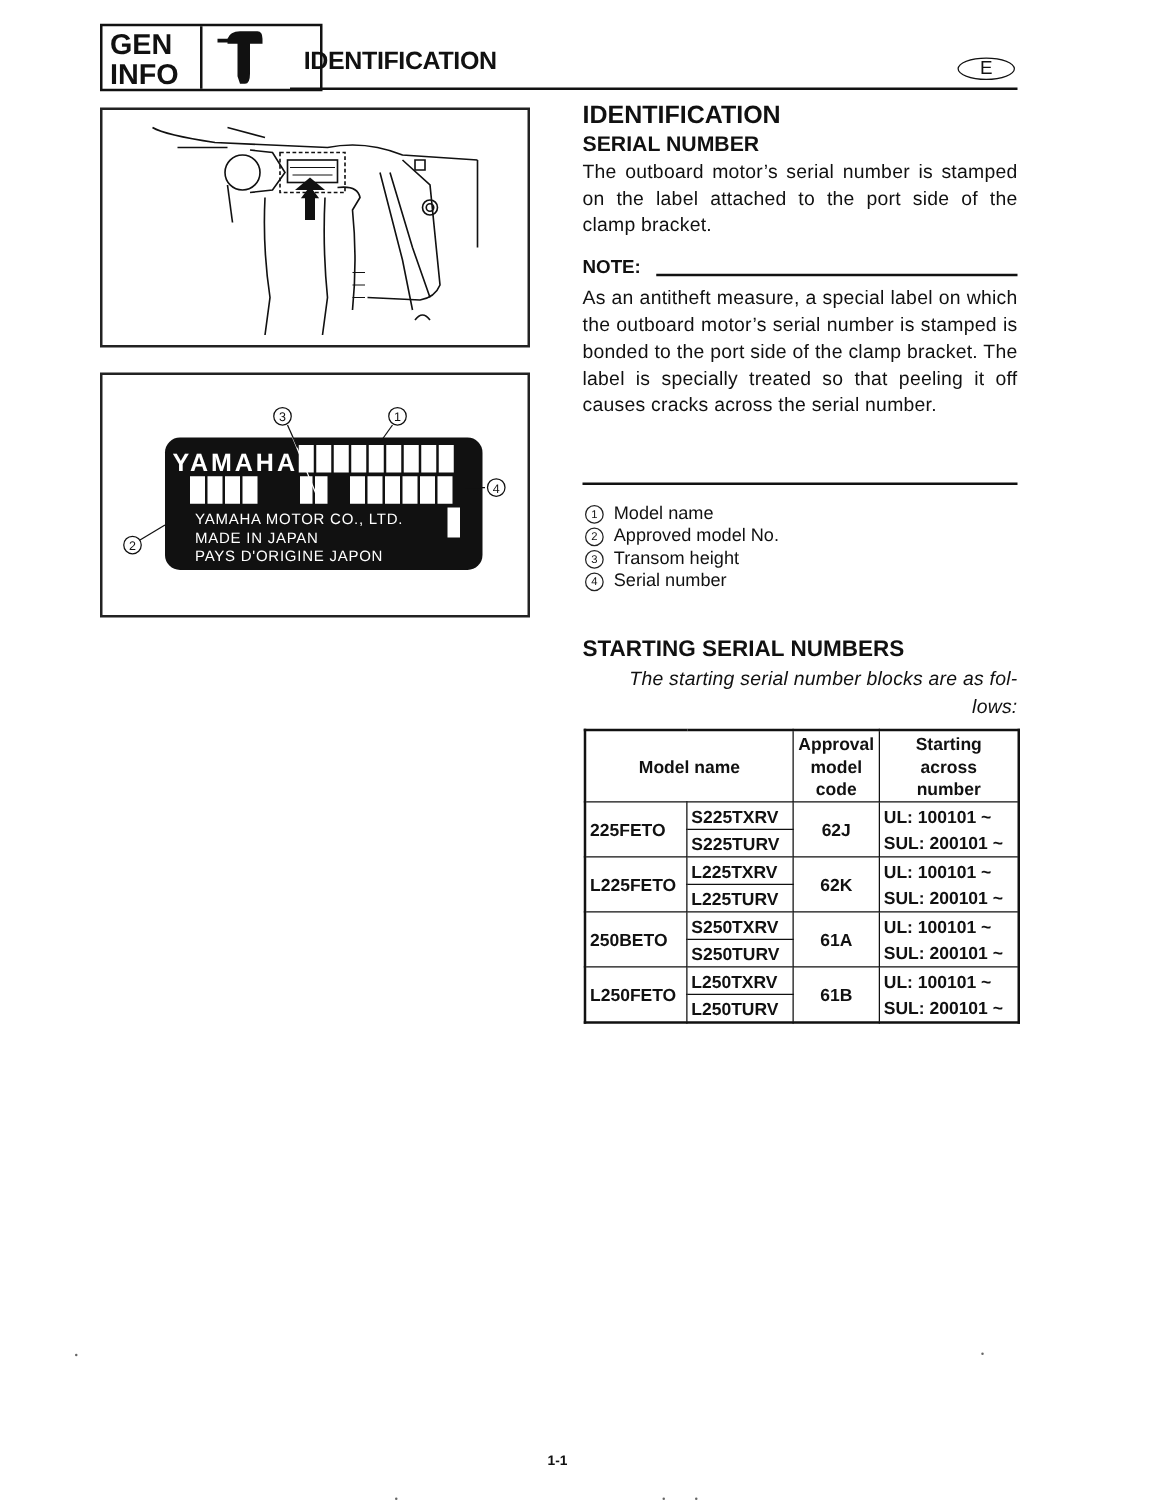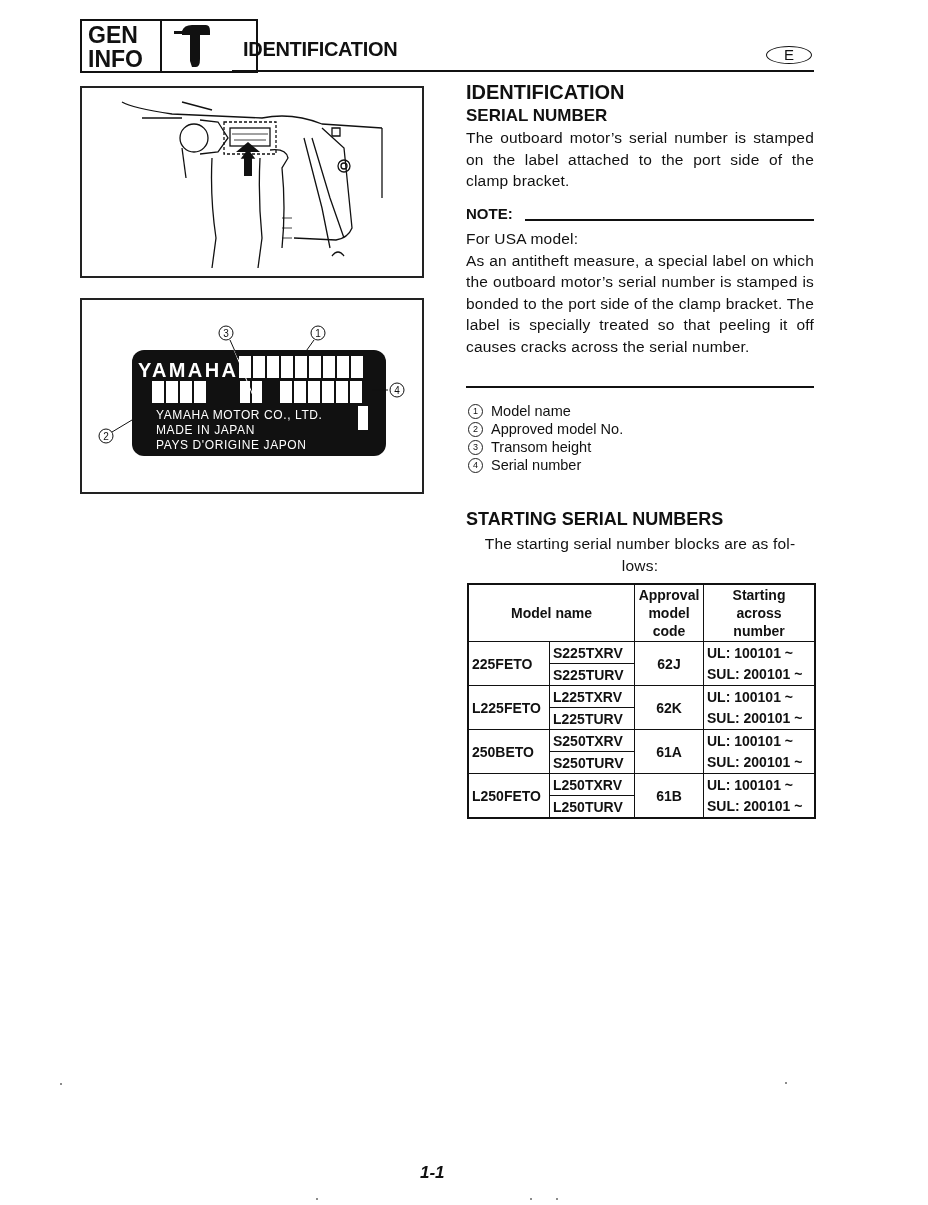--- a/index.html
+++ b/index.html
@@ -43,21 +43,21 @@
   #serial-table td, #serial-table th { border:1.5px solid #111; padding:0 3px; height:21px; }
   #serial-table { border:2.5px solid #111; }
   #serial-table th { font-weight:bold; text-align:center; line-height:18px; height:56px; }
   .c-model { width:74px; text-align:left; }
   .c-var { width:78px; text-align:left; }
   .c-code { width:62px; text-align:center; }
   .c-serial { padding-right:4px !important; }
   .c-serial-t { border-bottom:none !important; }
   .c-serial-b { border-top:none !important; }
 
-  #page-num { left:420px; top:1163px; font-size:17px; font-weight:bold;font-style:italic; }
+  #page-num { left:438px; top:1163px; font-size:11px; font-weight:bold; }
   .speck { width:2px; height:2px; background:#666; border-radius:50%; }
 </style>
 </head>
 <body>
 
 <div id="hdr-box" class="abs">
   <div id="hdr-gen">
     <div>GEN</div>
     <div>INFO</div>
   </div>
@@ -153,21 +153,20 @@
   </svg>
 </div>
 
 <div id="s-title" class="abs rc">IDENTIFICATION</div>
 <div id="s-sub" class="abs rc">SERIAL NUMBER</div>
 <div id="s-body" class="abs rc body">The outboard motor’s serial number is stamped on the label attached to the port side of the clamp bracket.</div>
 
 <div id="note-label" class="abs rc">NOTE:</div>
 <div id="note-rule-top" class="abs"></div>
 <div id="note-body" class="abs rc body">
-  <div>For USA model:</div>
   <div>As an antitheft measure, a special label on which the outboard motor’s serial number is stamped is bonded to the port side of the clamp bracket. The label is specially treated so that peeling it off causes cracks across the serial number.</div>
 </div>
 <div id="note-rule-bot" class="abs"></div>
 
 <div id="legend" class="abs rc">
   <div class="li">
       <span class="num">1</span>
       <span>Model name</span>
     </div>
   <div class="li">
@@ -178,21 +177,21 @@
       <span class="num">3</span>
       <span>Transom height</span>
     </div>
   <div class="li">
       <span class="num">4</span>
       <span>Serial number</span>
     </div>
 </div>
 
 <div id="s2-title" class="abs rc">STARTING SERIAL NUMBERS</div>
-<div id="s2-body" class="abs rc body" style="text-align:center;">The starting serial number blocks are as fol- lows:</div>
+<div id="s2-body" class="abs rc body" style="text-align:right;font-style:italic;">The starting serial number blocks are as fol- lows:</div>
 
 <table id="serial-table" class="abs">
   <thead>
     <tr>
       <th colspan="2">Model name</th>
       <th class="c-code">
         <div>Approval</div>
         <div>model</div>
         <div>code</div>
       </th>

